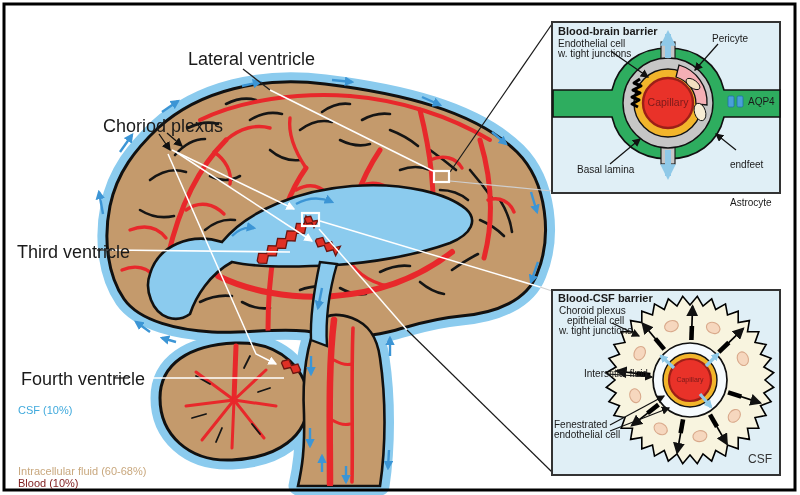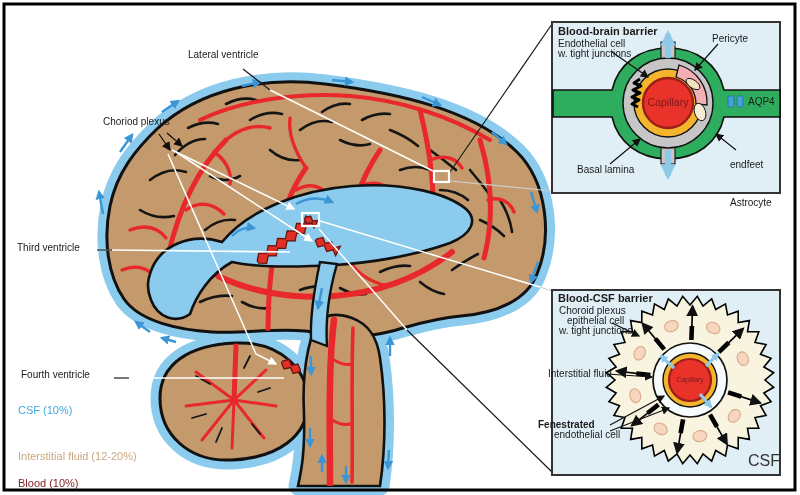--- a/index.html
+++ b/index.html
@@ -1,20 +1,20 @@
 <!DOCTYPE html>
 <html><head>
 <meta charset="utf-8">
 <style>
   html,body{margin:0;padding:0;background:#fff;}
   #stage{position:relative;width:800px;height:495px;background:#fff;overflow:hidden;
          font-family:"Liberation Sans","DejaVu Sans",sans-serif;}
   #art{position:absolute;left:0;top:0;}
   .lbl{position:absolute;white-space:nowrap;color:#1a1a1a;line-height:1.05;}
-  .main-lbl{font-size:10px;}
+  .main-lbl{font-size:18px;}
   .inset-title{font-size:11px;font-weight:bold;}
   .inset-lbl{font-size:10px;}
   .cap-lbl{text-align:center;font-weight:bold;}
   .legend-line{font-size:11px;line-height:15.5px;}
 </style>
 </head>
 <body>
 
 <div id="stage">
 
@@ -282,35 +282,35 @@
   <rect x="4" y="4" width="791" height="486" fill="none" stroke="#000" stroke-width="3"></rect>
 </svg>
 
 <div class="lbl main-lbl" style="left:188px;top:50px;">Lateral ventricle</div>
 <div class="lbl main-lbl" style="left:103px;top:117px;">Choriod plexus</div>
 <div class="lbl main-lbl" style="left:17px;top:243px;text-align:center;">Third ventricle</div>
 <div class="lbl main-lbl" style="left:21px;top:370px;">Fourth ventricle</div>
 
 <div class="lbl legend-line" style="left:18px;top:403px;color:#3FA9DC;">CSF (10%)</div>
 <div class="lbl legend-line" style="left:18px;top:436px;color:#7f1d1d;margin-top:40px;">Blood (10%)</div>
-<div class="lbl legend-line" style="left:18px;top:449px;color:#C9A87E;">Interstitial fluid (12-20%)</div>
+<div class="lbl legend-line" style="left:18px;top:464px;color:#C9A87E;">Intracellular fluid (60-68%)</div>
 
 <div class="lbl inset-title" style="left:558px;top:26px;">Blood-brain barrier</div>
 <div class="lbl inset-lbl" style="left:558px;top:39px;">Endothelial cell</div>
 <div class="lbl inset-lbl" style="left:558px;top:49px;">w. tight junctions</div>
 <div class="lbl inset-lbl" style="left:712px;top:34px;">Pericyte</div>
 <div class="lbl cap-lbl" style="left:636px;top:97px;width:64px;font-size:10.5px;color:#7B1A1A;font-weight:normal;">Capillary</div>
 <div class="lbl inset-lbl" style="left:748px;top:97px;">AQP4</div>
 <div class="lbl inset-lbl" style="left:577px;top:165px;">Basal lamina</div>
 <div class="lbl inset-lbl" style="left:730px;top:150px;margin-top:48px;">Astrocyte</div>
 <div class="lbl inset-lbl" style="left:730px;top:160px;">endfeet</div>
 
 <div class="lbl inset-title" style="left:558px;top:293px;">Blood-CSF barrier</div>
 <div class="lbl inset-lbl" style="left:559px;top:306px;">Choroid plexus</div>
 <div class="lbl inset-lbl" style="left:559px;top:316px;padding-left:8px;">epithelial cell</div>
 <div class="lbl inset-lbl" style="left:559px;top:326px;">w. tight junctions</div>
-<div class="lbl inset-lbl" style="left:548px;top:369px;">Interstitial fluid</div>
+<div class="lbl inset-lbl" style="left:584px;top:369px;">Interstitial fluid</div>
 <div class="lbl cap-lbl" style="left:664px;top:376px;width:52px;font-size:7px;color:#7B1A1A;font-weight:normal;">Capillary</div>
-<div class="lbl inset-lbl" style="left:538px;top:420px;font-weight:bold;">Fenestrated</div>
+<div class="lbl inset-lbl" style="left:554px;top:420px;">Fenestrated</div>
 <div class="lbl inset-lbl" style="left:554px;top:430px;">endothelial cell</div>
-<div class="lbl inset-lbl" style="left:748px;top:453px;font-size:16px;color:#333;">CSF</div>
+<div class="lbl inset-lbl" style="left:748px;top:453px;font-size:12px;color:#333;">CSF</div>
 
 </div>
 
 </body></html>

